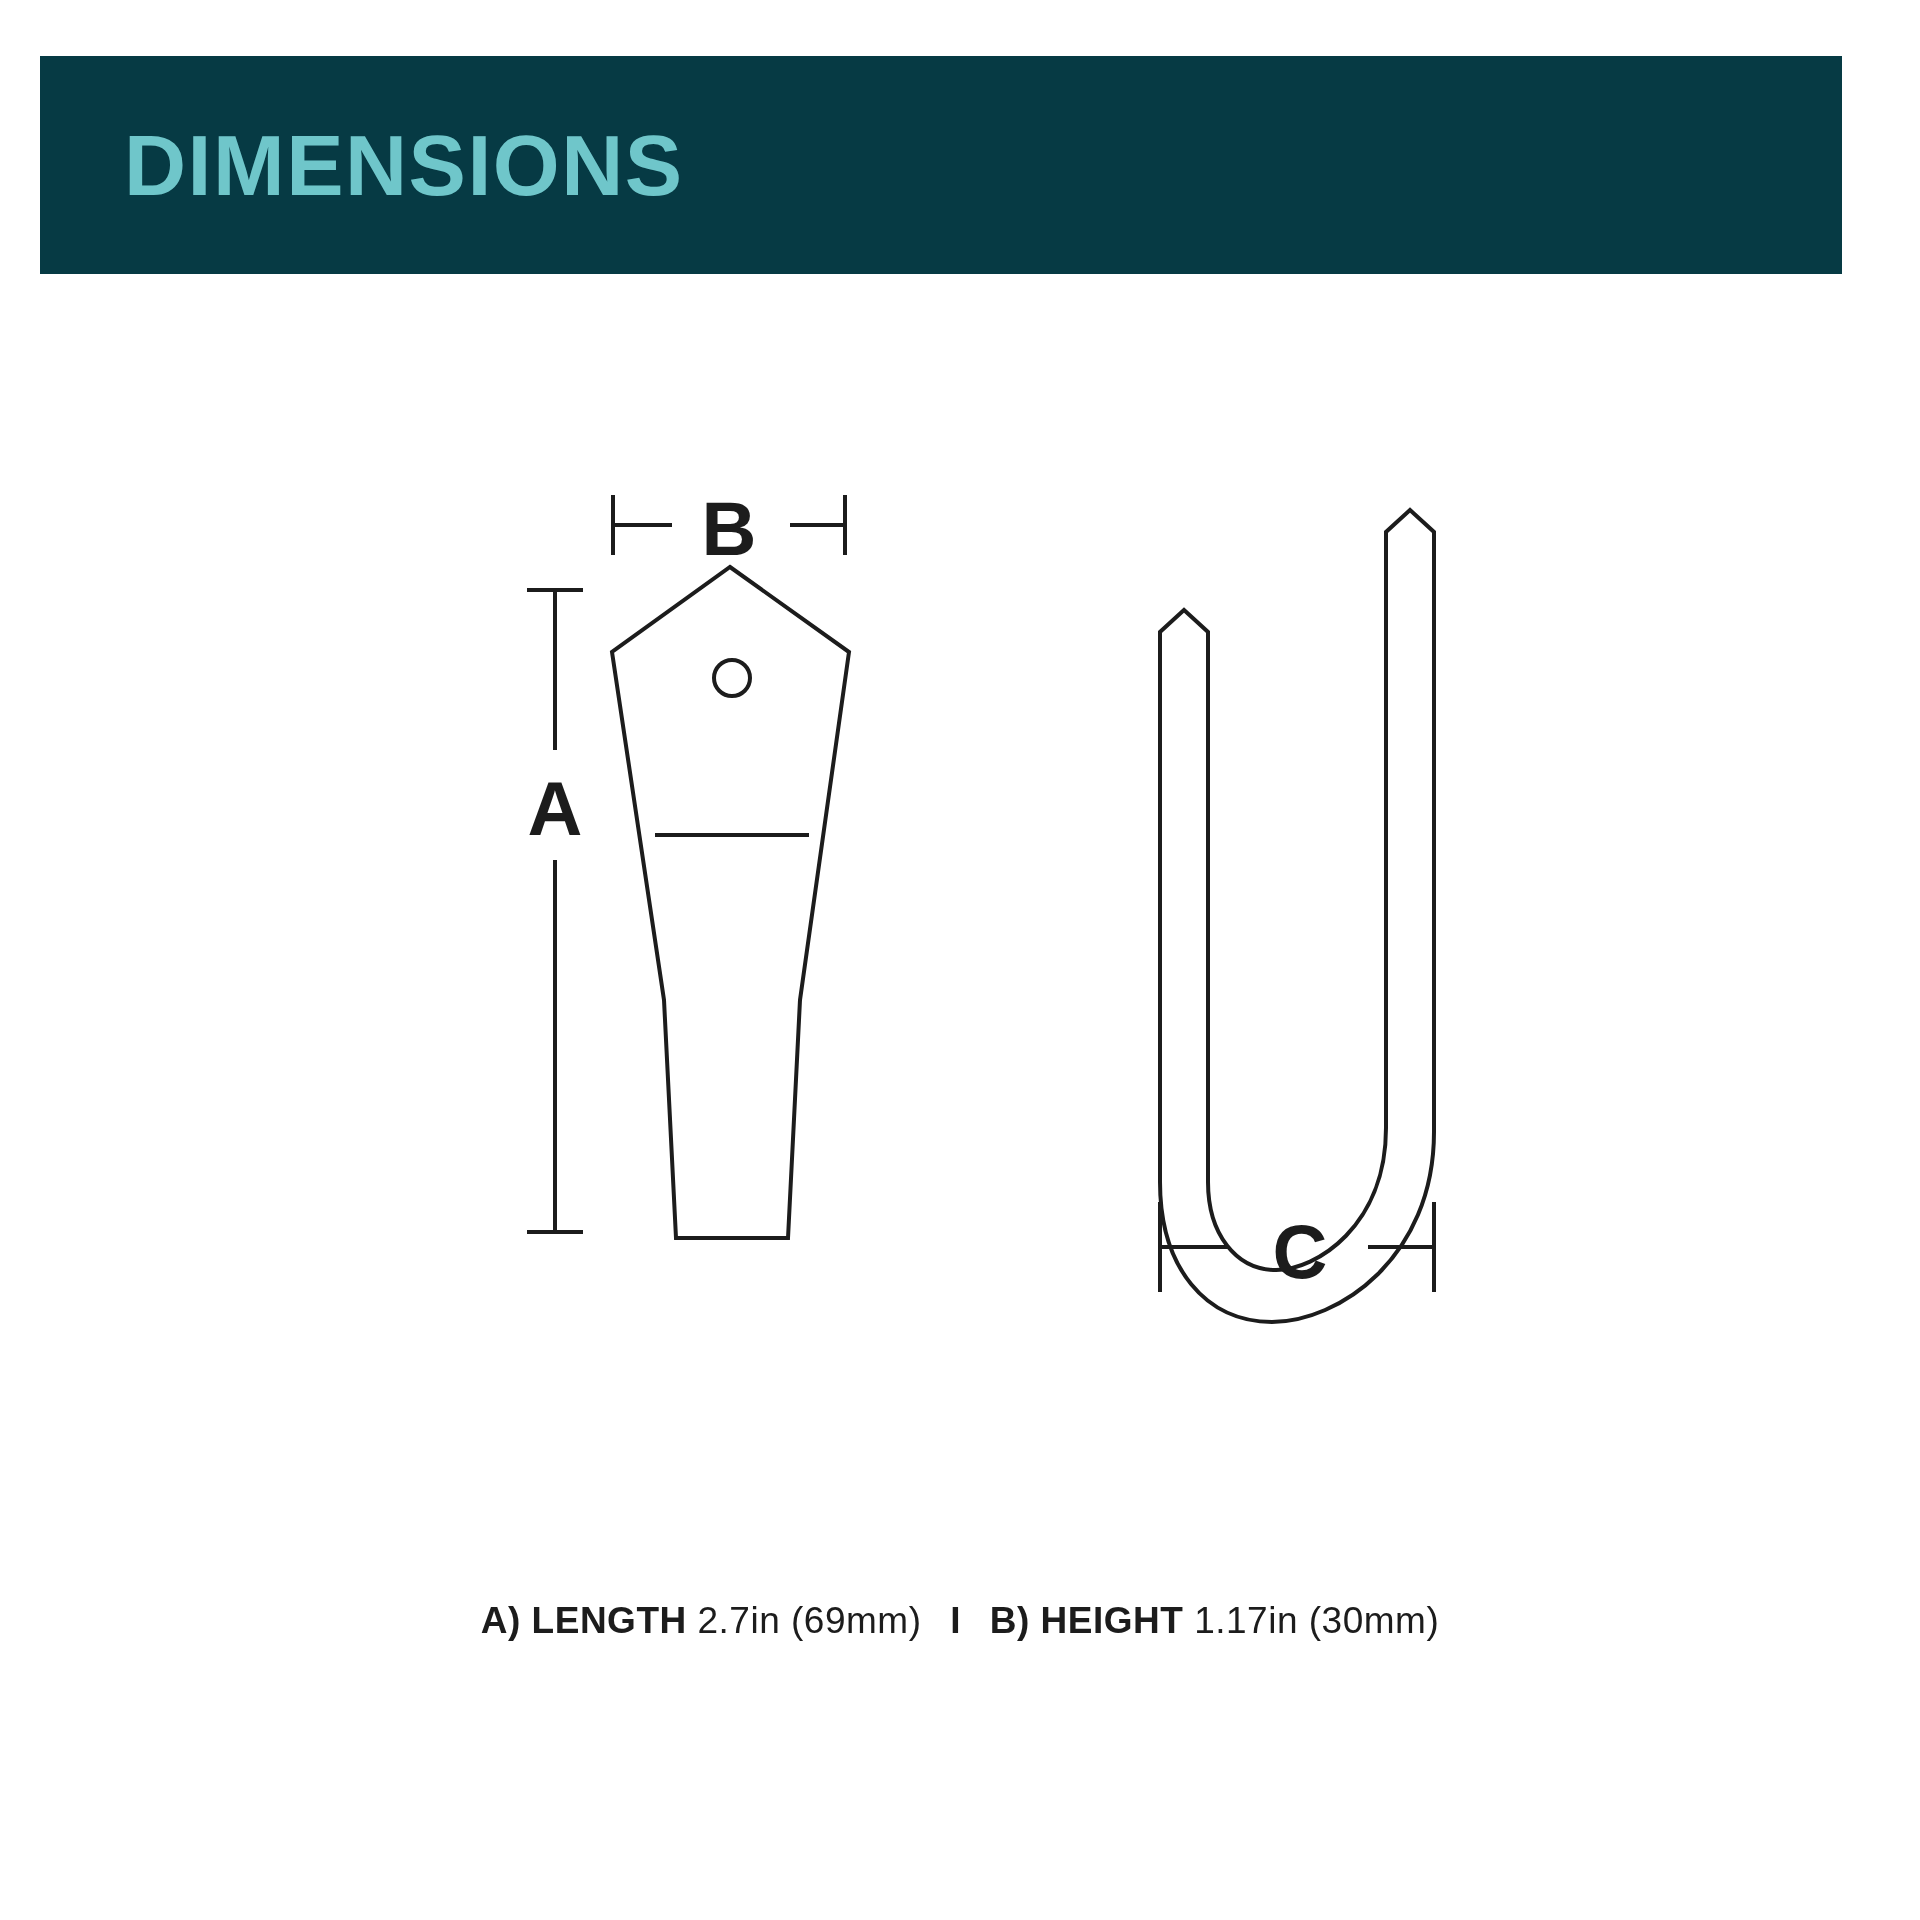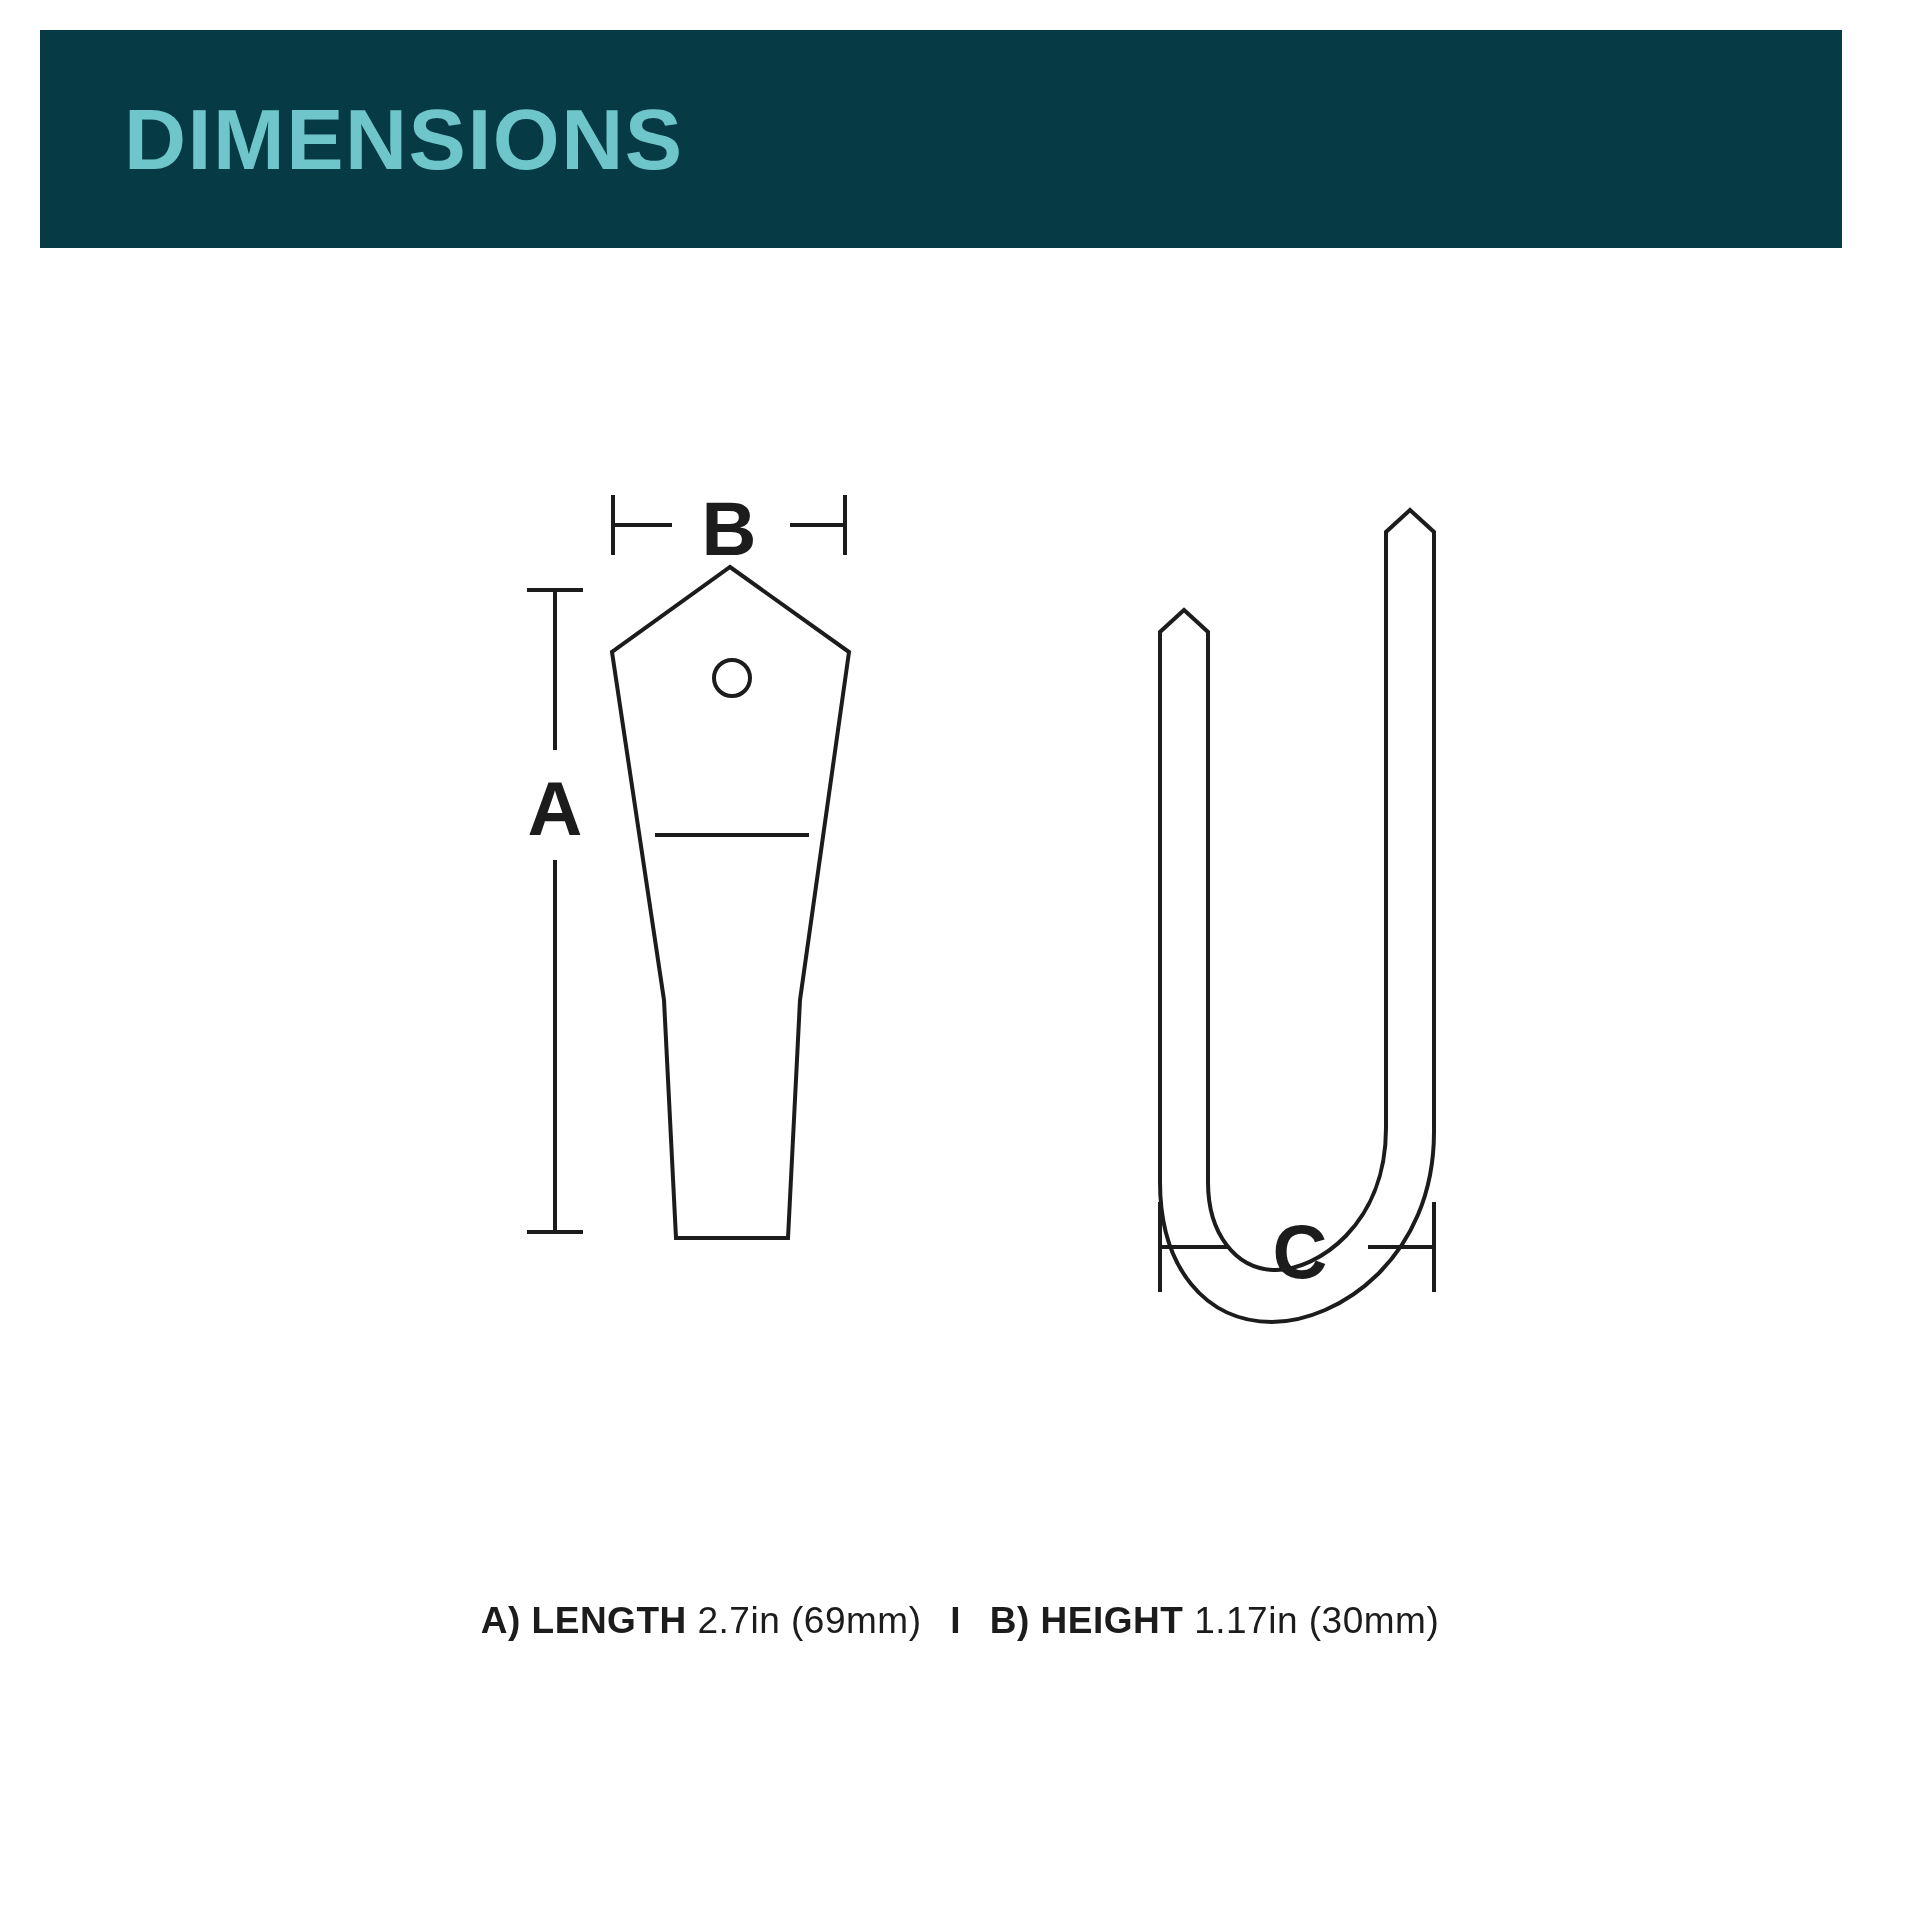--- a/index.html
+++ b/index.html
@@ -21,21 +21,21 @@
     top: 0;
     width: 1920px;
     height: 1920px;
     background: #ffffff;
   }
 
   
   .header-band {
     position: absolute;
     left: 40px;
-    top: 30px;
+    top: 56px;
     width: 1802px;
     height: 218px;
     background: #063a44;
     display: flex;
     align-items: center;
   }
   .header-title {
     margin-left: 84px;
     color: #6fc6ca;
     font-size: 86px;

